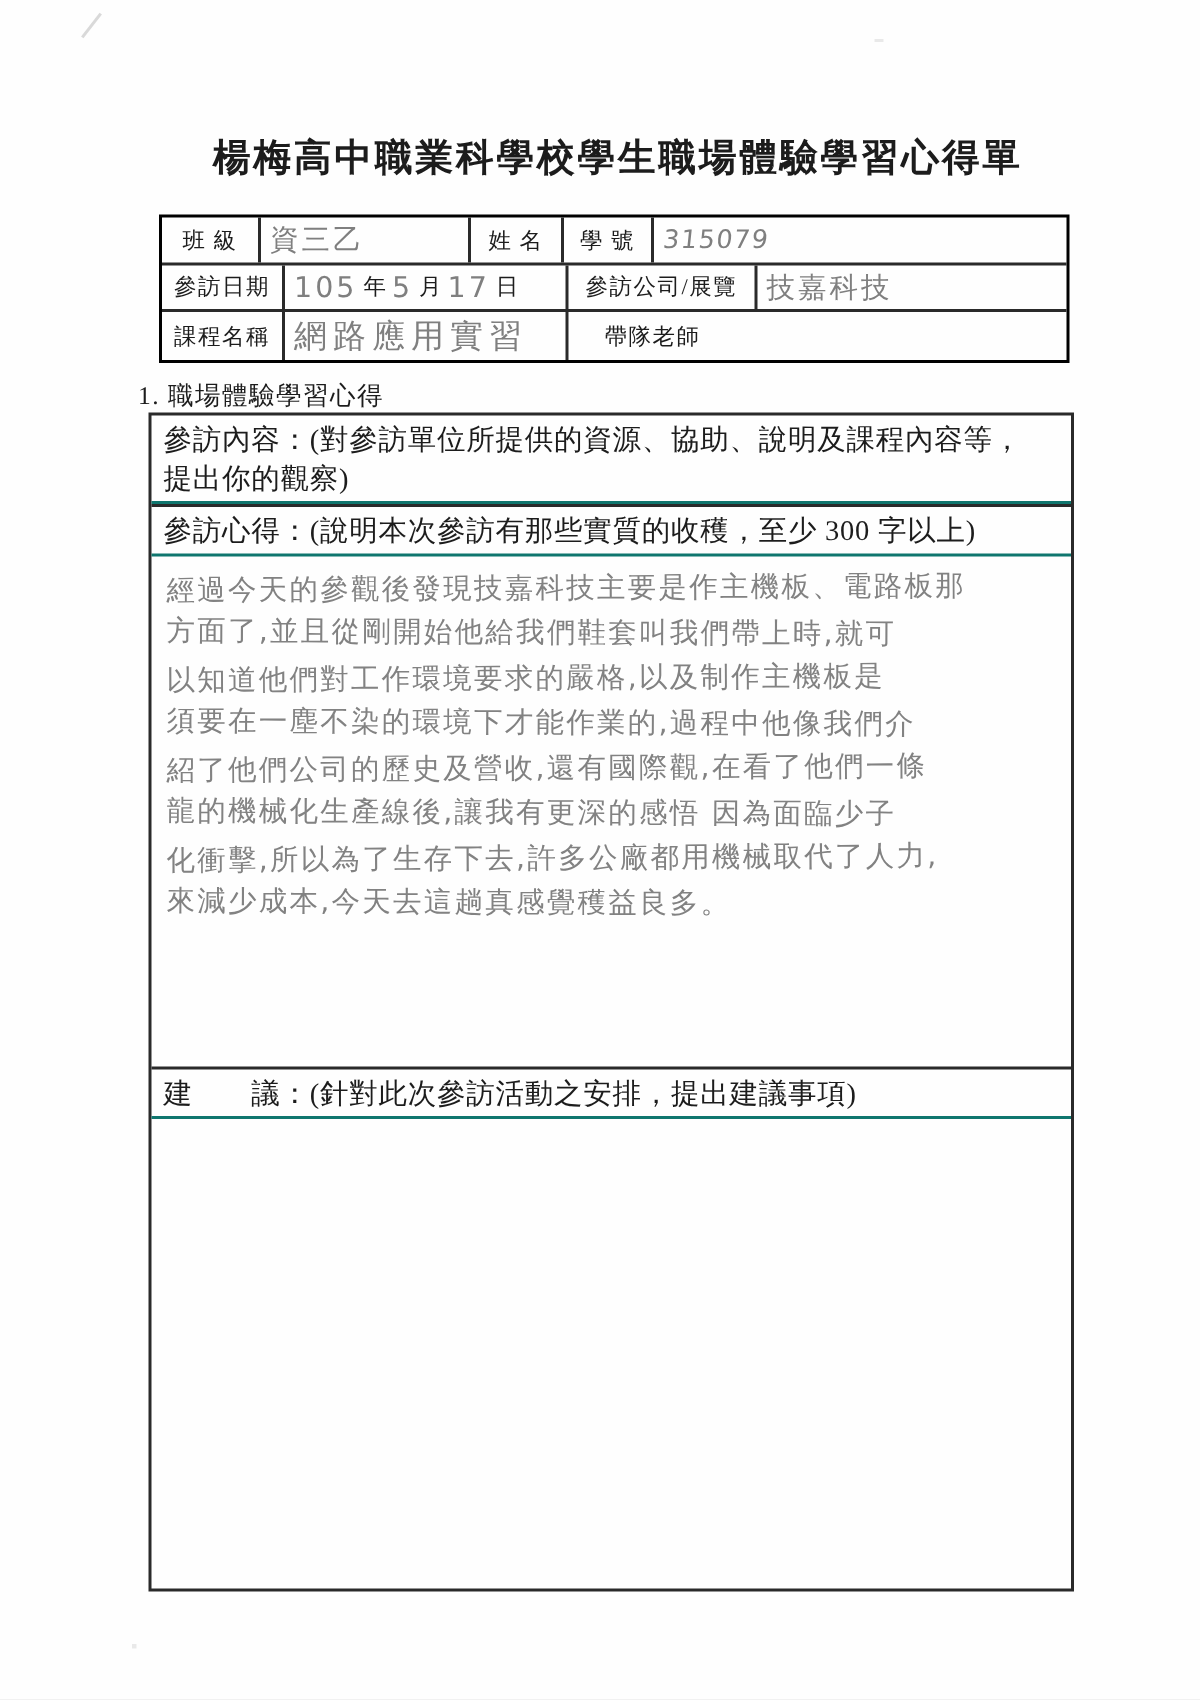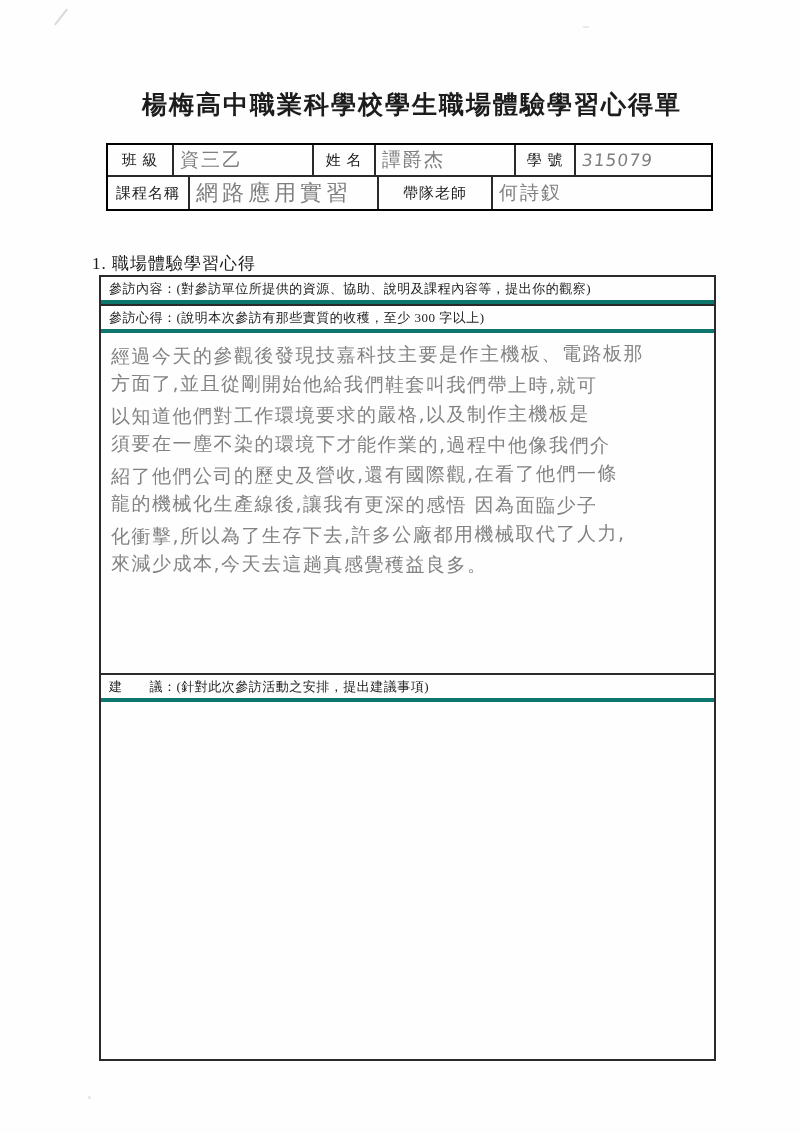--- a/index.html
+++ b/index.html
@@ -54,23 +54,23 @@
     font-size:17px;letter-spacing:1px;
   }
 
   
   .big-box{
     position:absolute;left:99px;top:275px;width:617px;height:786px;
     border:2px solid #2a2a2a;box-sizing:border-box;
     display:flex;flex-direction:column;
   }
   .box-header{
-    font-size:13px;letter-spacing:.5px;
+    font-size:19px;letter-spacing:.5px;
     padding:3px 24px 2px 8px;box-sizing:border-box;
-    border-bottom:4px solid #0f766e;
+    border-bottom:2px solid #0f766e;
     flex:0 0 auto;
   }
   .box-header.bordered-top{border-top:2px solid #2a2a2a;}
   .box-content{box-sizing:border-box;padding:6px 10px;flex:0 0 auto;}
   .content-1{height:189px;}
   .content-2{height:340px;}
   .content-3{flex:1 1 auto;}
   .hw-line{
     font-family:"DejaVu Sans",sans-serif;
     color:#828282;white-space:nowrap;
@@ -92,39 +92,48 @@
   <div class="title">楊梅高中職業科學校學生職場體驗學習心得單</div>
 
   <div class="info-table">
 
     <div class="itr r1">
       <div class="itc lbl" style="width:64px">班 級</div>
       <div class="itc" style="width:140px">
           <span class="hw">資三乙</span>
         </div>
       <div class="itc lbl" style="width:62px">姓 名</div>
-      <div class="itc" style="width:140px">
-          <span class="hw">譚爵杰</span>
-        </div>
       <div class="itc lbl" style="width:60px">學 號</div>
       <div class="itc" style="flex:1">
           <span class="hw hw-id">315079</span>
         </div>
     </div>
 
+    <div class="itr r2">
+      <div class="itc lbl" style="width:80px">參訪日期</div>
+      <div class="itc date-cell" style="width:189px">
+        <span class="hw">105</span>
+        <span class="unit">年</span>
+        <span class="hw">5</span>
+        <span class="unit">月</span>
+        <span class="hw">17</span>
+        <span class="unit">日</span>
+      </div>
+      <div class="itc lbl" style="width:126px">參訪公司/展覽</div>
+      <div class="itc" style="flex:1">
+          <span class="hw">技嘉科技</span>
+        </div>
+    </div>
 
     <div class="itr r3">
       <div class="itc lbl" style="width:80px">課程名稱</div>
       <div class="itc" style="width:189px">
           <span class="hw hw-course">網路應用實習</span>
         </div>
       <div class="itc lbl" style="width:114px">帶隊老師</div>
-      <div class="itc" style="flex:1">
-          <span class="hw">何詩釵</span>
-        </div>
     </div>
   </div>
 
   <div class="section-heading">1. 職場體驗學習心得</div>
 
   <div class="big-box">
 
     <div class="box-header">參訪內容：(對參訪單位所提供的資源、協助、說明及課程內容等，提出你的觀察)</div>
 
     <div class="box-header bordered-top">參訪心得：(說明本次參訪有那些實質的收穫，至少 300 字以上)</div>

